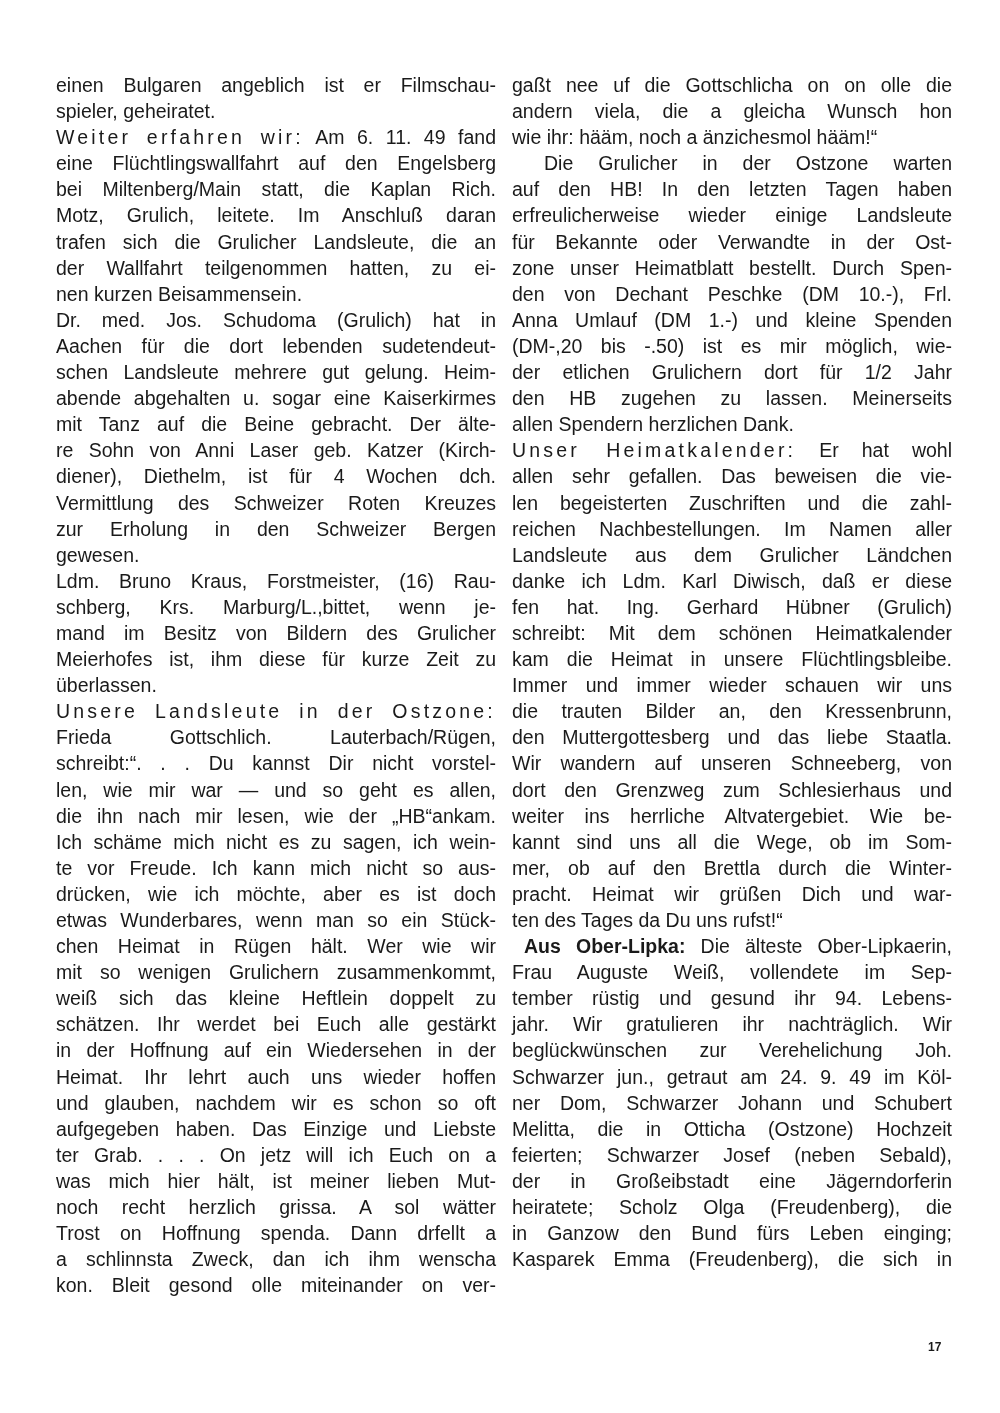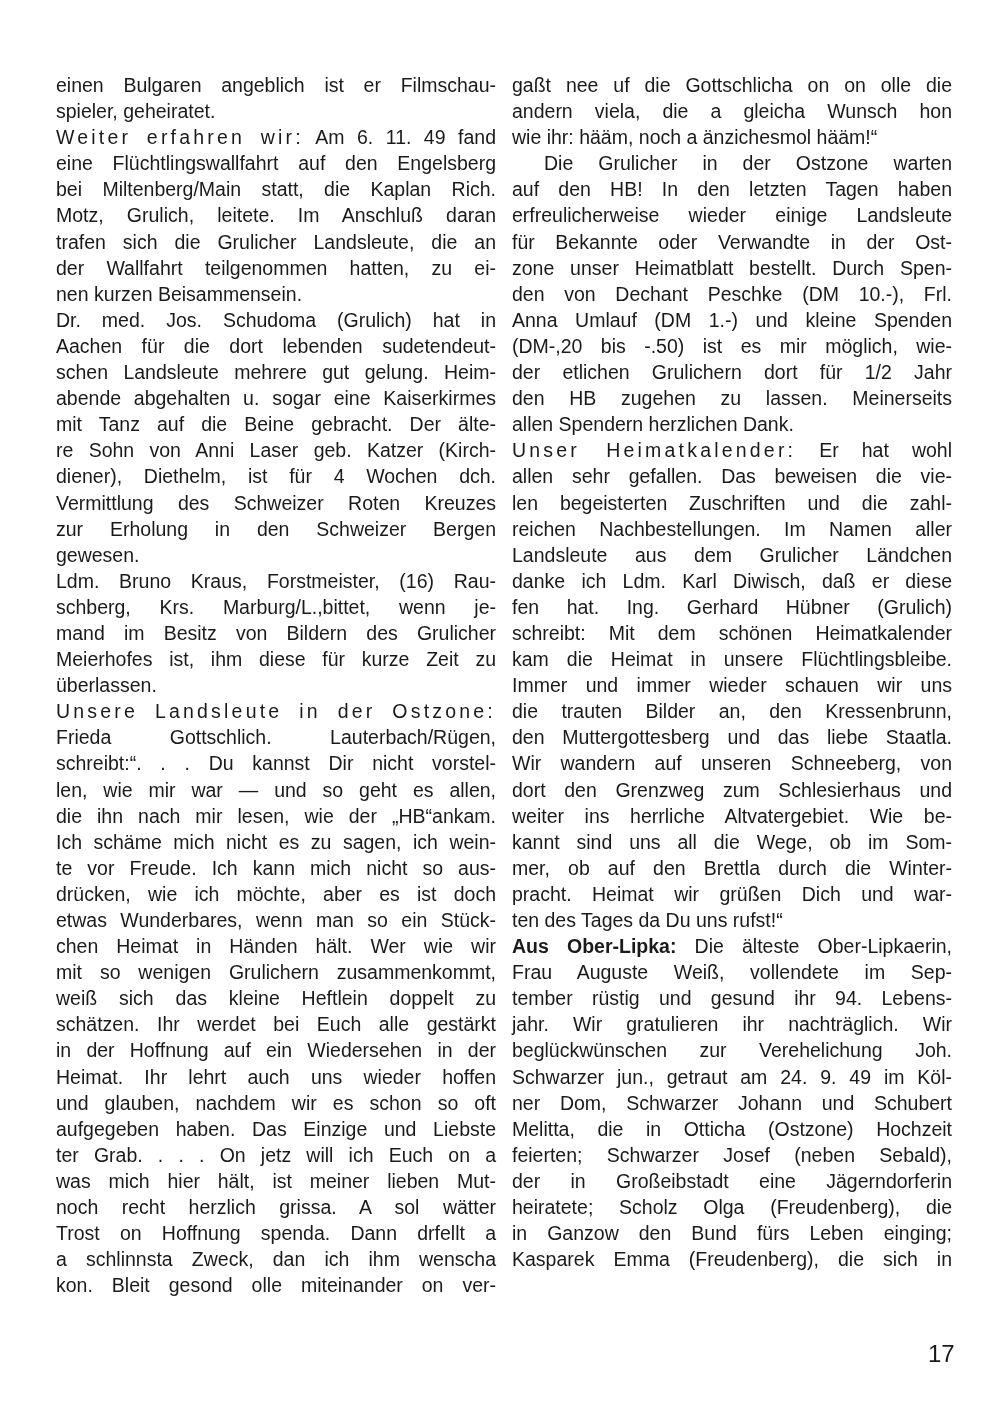--- a/index.html
+++ b/index.html
@@ -7,22 +7,22 @@
          font-family:"Liberation Sans", "DejaVu Sans", sans-serif; color:#1a1a1a; }
   .col { position:absolute; top:72px; width:440px; }
   .col.left { left:56px; }
   .col.right { left:512px; }
   .line { height:26.1px; line-height:26px; font-size:19.5px; white-space:nowrap;
           text-align:justify; text-align-last:justify; overflow:visible; }
   .line.last { text-align-last:left; }
   .line.indent { padding-left:32px; }
   .line.gap { }
   .spaced { letter-spacing:3.2px; }
-  .bold { font-weight:bold; }
-  .pagenum { position:absolute; left:928px; top:1340px; font-weight:normal; font-size:24px; }
+  .bold { font-weight:bold;margin-left:12px; }
+  .pagenum { position:absolute; left:928px; top:1340px; font-weight:bold; font-size:12px; }
 </style>
 </head>
 <body>
 
 <div class="col left" id="col-left">
     <div class="line"><span>einen Bulgaren angeblich ist er Filmschau-</span></div>
     <div class="line last"><span>spieler, geheiratet.</span></div>
     <div class="line"><span class="spaced">Weiter erfahren wir:</span><span> Am 6. 11. 49 fand</span></div>
     <div class="line"><span>eine Flüchtlingswallfahrt auf den Engelsberg</span></div>
     <div class="line"><span>bei Miltenberg/Main statt, die Kaplan Rich.</span></div>
@@ -47,21 +47,21 @@
     <div class="line last"><span>überlassen.</span></div>
     <div class="line"><span class="spaced">Unsere Landsleute in der Ostzone:</span><span></span></div>
     <div class="line"><span>Frieda Gottschlich. Lauterbach/Rügen,</span></div>
     <div class="line"><span>schreibt:“. . . Du kannst Dir nicht vorstel-</span></div>
     <div class="line"><span>len, wie mir war — und so geht es allen,</span></div>
     <div class="line"><span>die ihn nach mir lesen, wie der „HB“ankam.</span></div>
     <div class="line"><span>Ich schäme mich nicht es zu sagen, ich wein-</span></div>
     <div class="line"><span>te vor Freude. Ich kann mich nicht so aus-</span></div>
     <div class="line"><span>drücken, wie ich möchte, aber es ist doch</span></div>
     <div class="line"><span>etwas Wunderbares, wenn man so ein Stück-</span></div>
-    <div class="line"><span>chen Heimat in Händen hält. Wer wie wir</span></div>
+    <div class="line"><span>chen Heimat in Rügen hält. Wer wie wir</span></div>
     <div class="line"><span>mit so wenigen Grulichern zusammenkommt,</span></div>
     <div class="line"><span>weiß sich das kleine Heftlein doppelt zu</span></div>
     <div class="line"><span>schätzen. Ihr werdet bei Euch alle gestärkt</span></div>
     <div class="line"><span>in der Hoffnung auf ein Wiedersehen in der</span></div>
     <div class="line"><span>Heimat. Ihr lehrt auch uns wieder hoffen</span></div>
     <div class="line"><span>und glauben, nachdem wir es schon so oft</span></div>
     <div class="line"><span>aufgegeben haben. Das Einzige und Liebste</span></div>
     <div class="line"><span>ter Grab. . . . On jetz will ich Euch on a</span></div>
     <div class="line"><span>was mich hier hält, ist meiner lieben Mut-</span></div>
     <div class="line"><span>noch recht herzlich grissa. A sol wätter</span></div>

